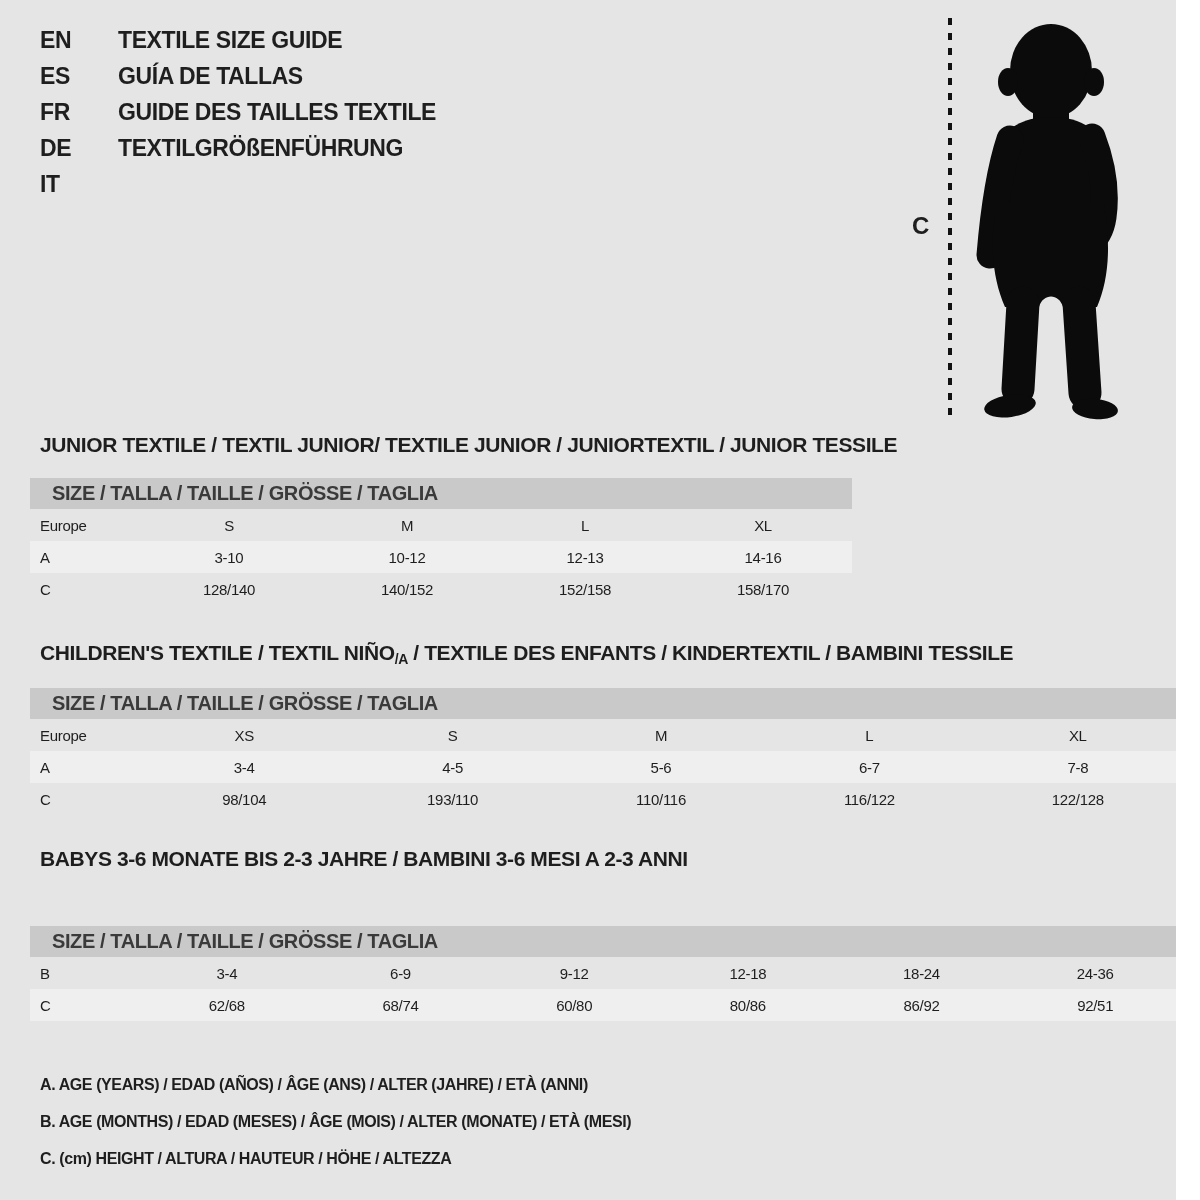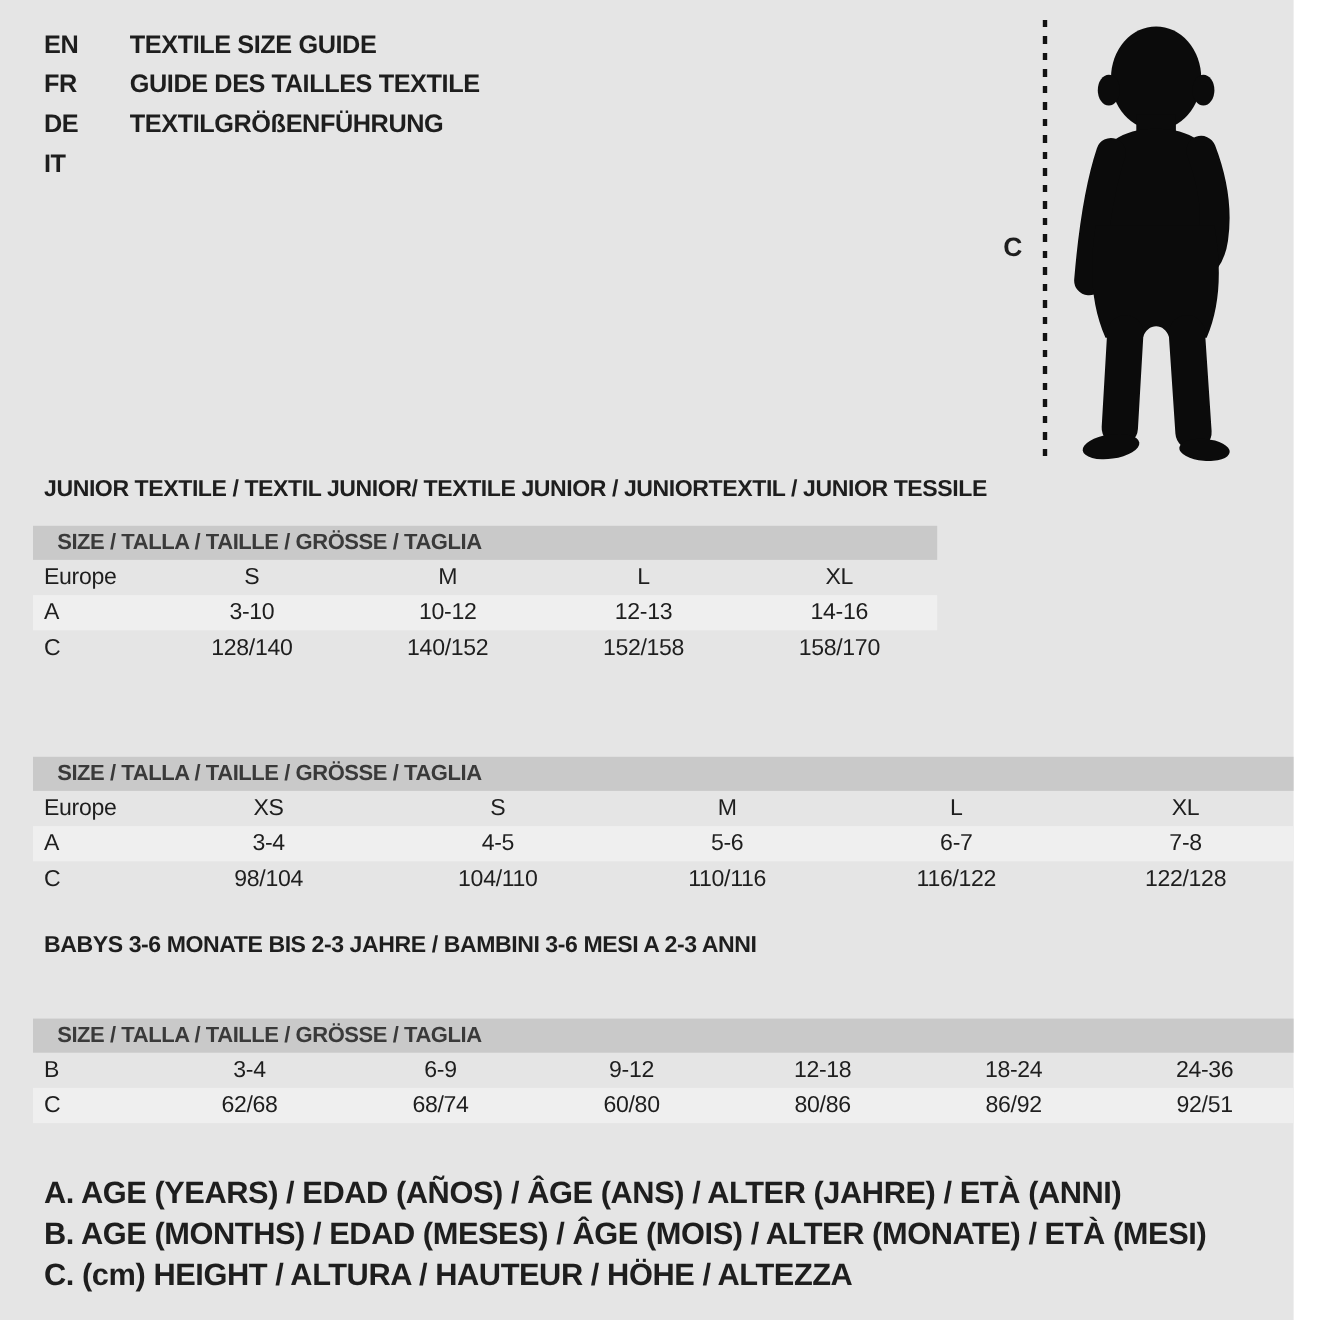--- a/index.html
+++ b/index.html
@@ -43,41 +43,45 @@
   .size-table { position:absolute; left:30px; }
   #junior-table   { top:478px; width:822px;  }
   #children-table { top:688px; width:1152px; }
   #babies-table   { top:926px; width:1152px; }
 
   .t-head {
     height:31px; background:#c9c9c9; color:#3a3a3a;
     font-size:20px; font-weight:700; letter-spacing:-0.4px;
     display:flex; align-items:center; padding-left:22px;
   }
-  .t-row { display:grid; height:32px; align-items:center; font-size:21px; letter-spacing:-0.3px; }
+  .t-row { display:grid; height:32px; align-items:center; font-size:15px; letter-spacing:-0.3px; }
   .t-row.stripe { background:#efefef; }
   .t-cell { text-align:center; white-space:nowrap; }
   .t-cell.first { text-align:left; padding-left:10px; }
 
   
   .legend { position:absolute; left:40px; top:1066px; }
   .legend-line {
-    font-size:28px; font-weight:700; letter-spacing:-0.4px;
+    font-size:16px; font-weight:700; letter-spacing:-0.4px;
     line-height:37px; white-space:nowrap;
   }
 </style>
 </head>
 <body>
 
 <div class="page">
 
   <div class="lang-list">
     <div class="lang-row">
       <span class="lang-code">EN</span>
       <span class="lang-title">TEXTILE SIZE GUIDE</span>
+    </div>
+    <div class="lang-row">
+      <span class="lang-code">ES</span>
+      <span class="lang-title">GUÍA DE TALLAS</span>
     </div>
     <div class="lang-row">
       <span class="lang-code">FR</span>
       <span class="lang-title">GUIDE DES TAILLES TEXTILE</span>
     </div>
     <div class="lang-row">
       <span class="lang-code">DE</span>
       <span class="lang-title">TEXTILGRÖßENFÜHRUNG</span>
     </div>
     <div class="lang-row">
@@ -123,20 +127,23 @@
       </div>
       <div class="t-row" style="grid-template-columns: 110px repeat(4, 1fr);">
         <div class="t-cell first">C</div>
         <div class="t-cell">128/140</div>
         <div class="t-cell">140/152</div>
         <div class="t-cell">152/158</div>
         <div class="t-cell">158/170</div>
       </div>
     </div>
 
+  <div class="section-title" id="children-title">
+    <span>CHILDREN'S TEXTILE / TEXTIL NIÑO</span><span class="sub-small">/A</span><span> / TEXTILE DES ENFANTS / KINDERTEXTIL / BAMBINI TESSILE</span>
+  </div>
   <div class="size-table" id="children-table">
       <div class="t-head">SIZE / TALLA / TAILLE / GRÖSSE / TAGLIA</div>
       <div class="t-row" style="grid-template-columns: 110px repeat(5, 1fr);">
         <div class="t-cell first">Europe</div>
         <div class="t-cell">XS</div>
         <div class="t-cell">S</div>
         <div class="t-cell">M</div>
         <div class="t-cell">L</div>
         <div class="t-cell">XL</div>
       </div>
@@ -144,21 +151,21 @@
         <div class="t-cell first">A</div>
         <div class="t-cell">3-4</div>
         <div class="t-cell">4-5</div>
         <div class="t-cell">5-6</div>
         <div class="t-cell">6-7</div>
         <div class="t-cell">7-8</div>
       </div>
       <div class="t-row" style="grid-template-columns: 110px repeat(5, 1fr);">
         <div class="t-cell first">C</div>
         <div class="t-cell">98/104</div>
-        <div class="t-cell">104/110</div>
+        <div class="t-cell">193/110</div>
         <div class="t-cell">110/116</div>
         <div class="t-cell">116/122</div>
         <div class="t-cell">122/128</div>
       </div>
     </div>
 
   <div class="section-title" id="babies-title">
     <div>BABYS 3-6 MONATE BIS 2-3 JAHRE / BAMBINI 3-6 MESI A 2-3 ANNI</div>
   </div>
   <div class="size-table" id="babies-table">

